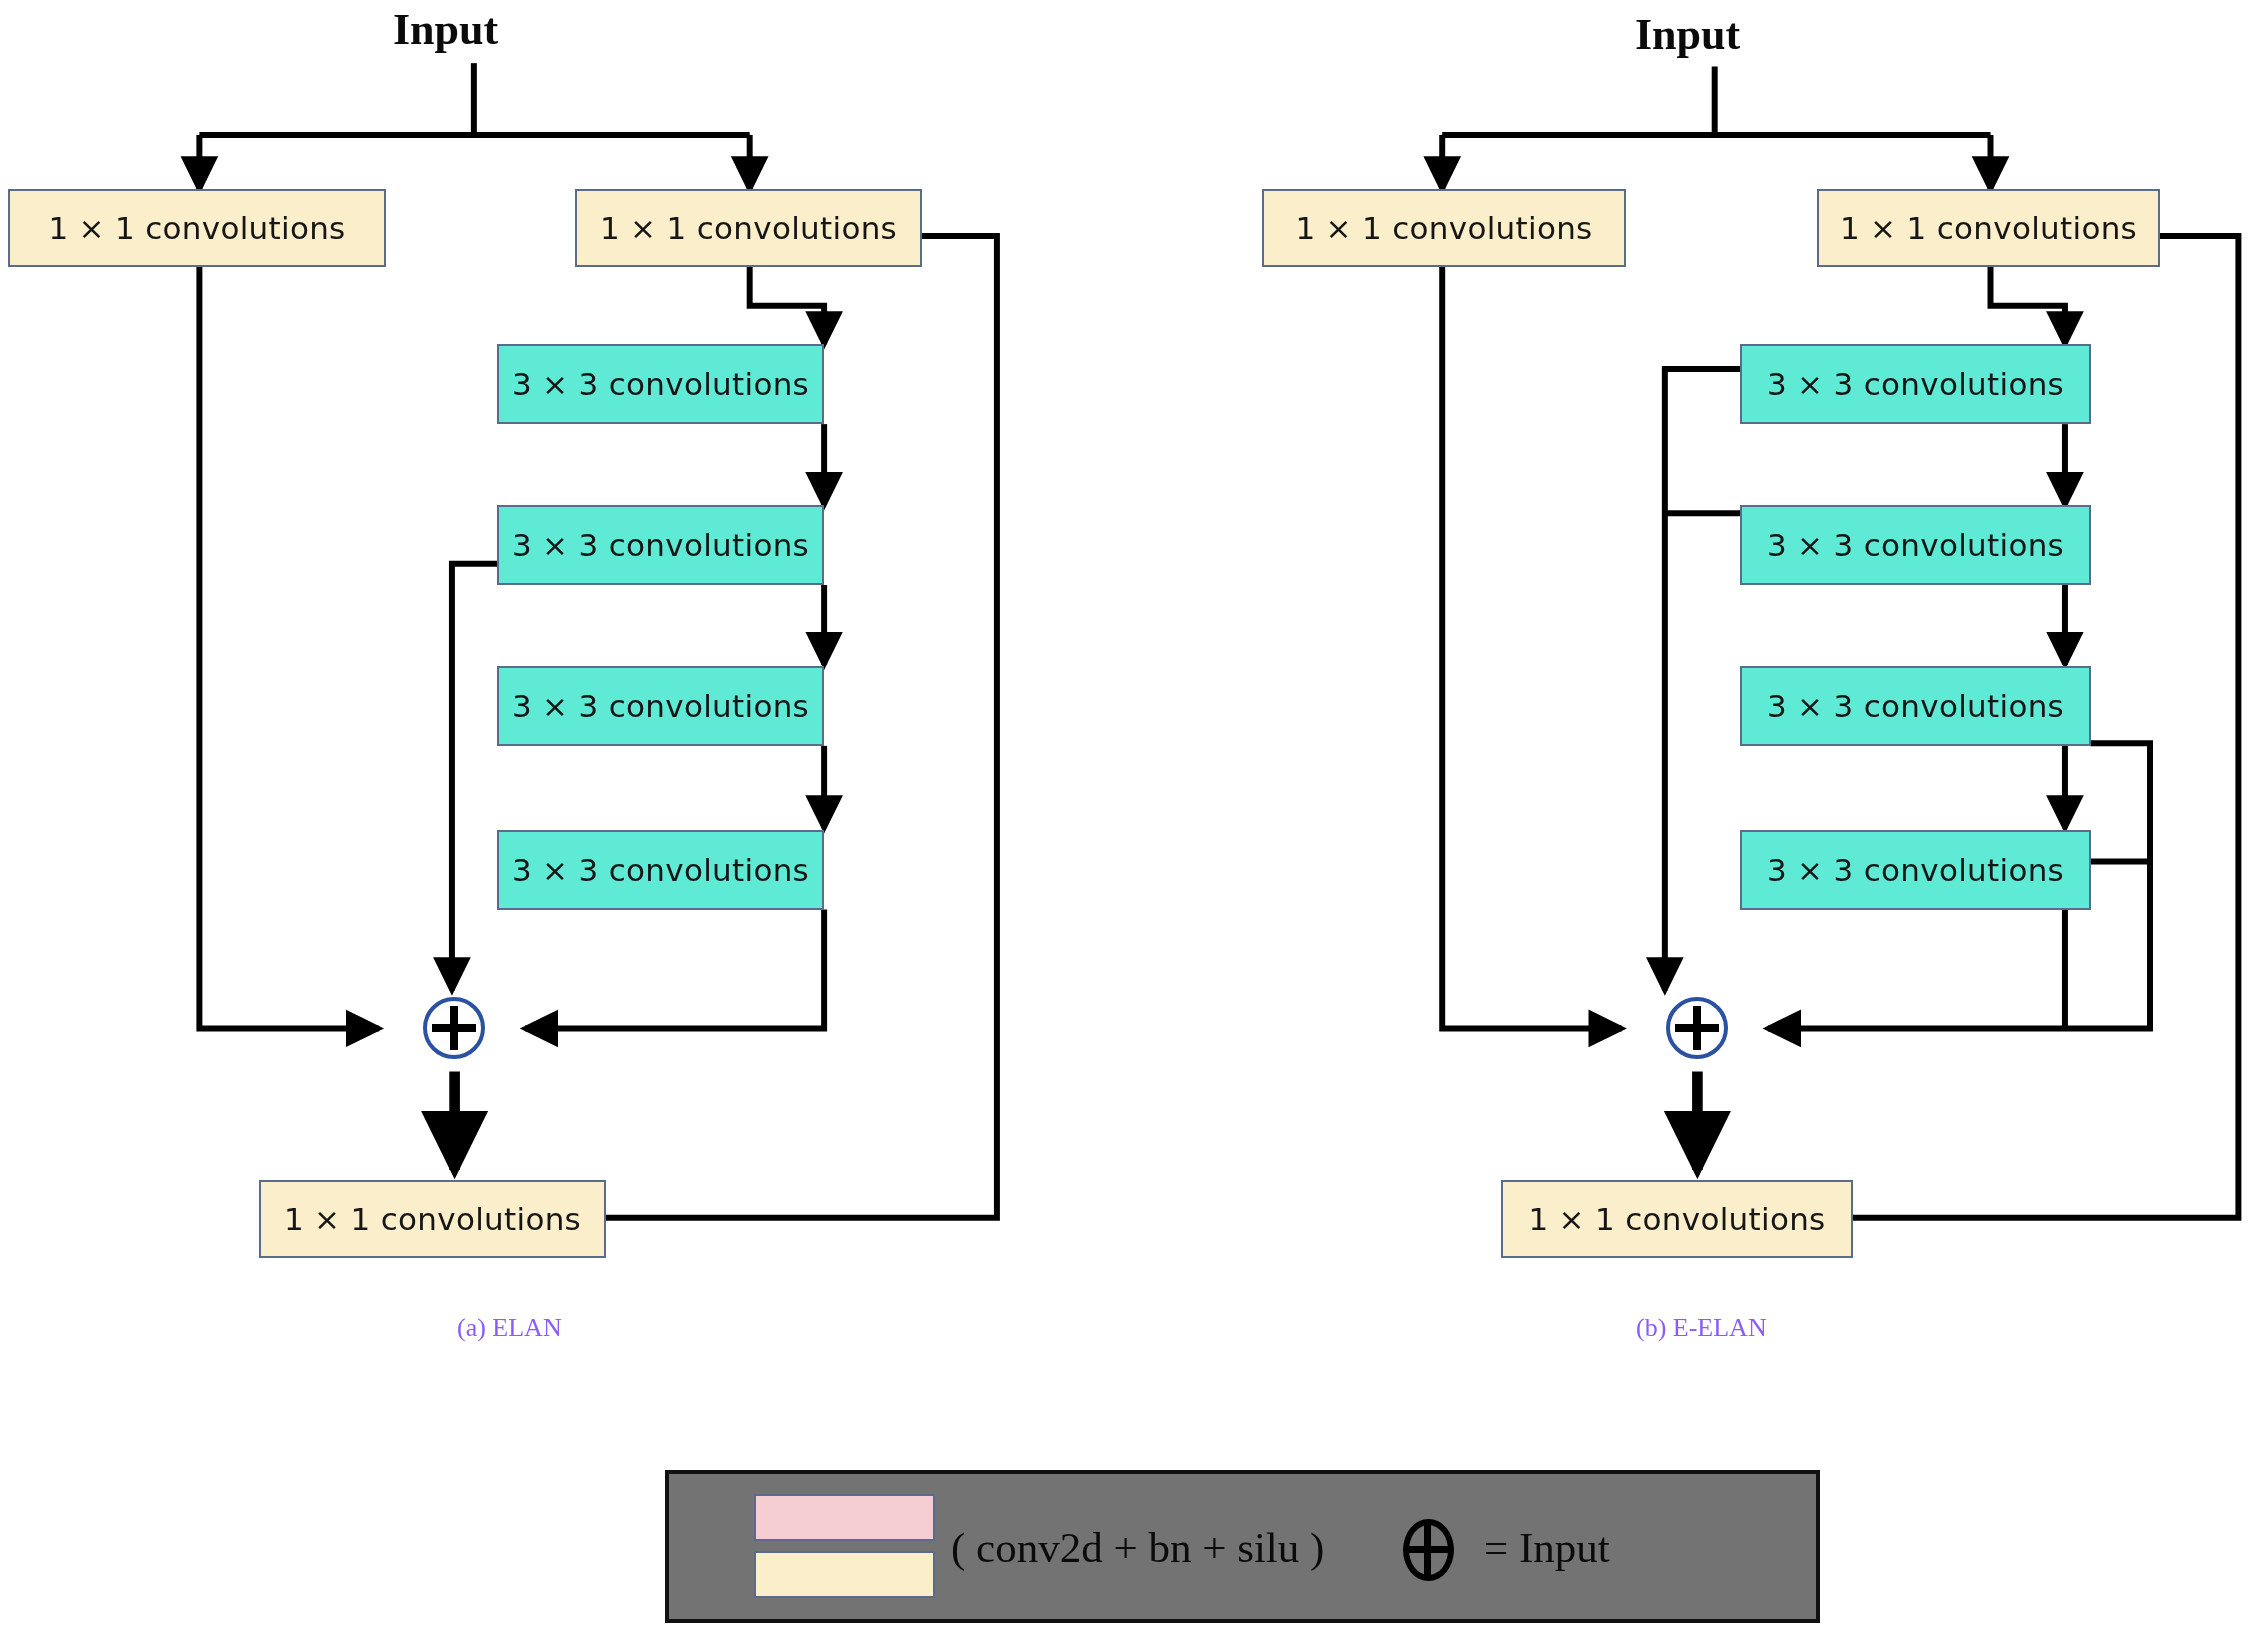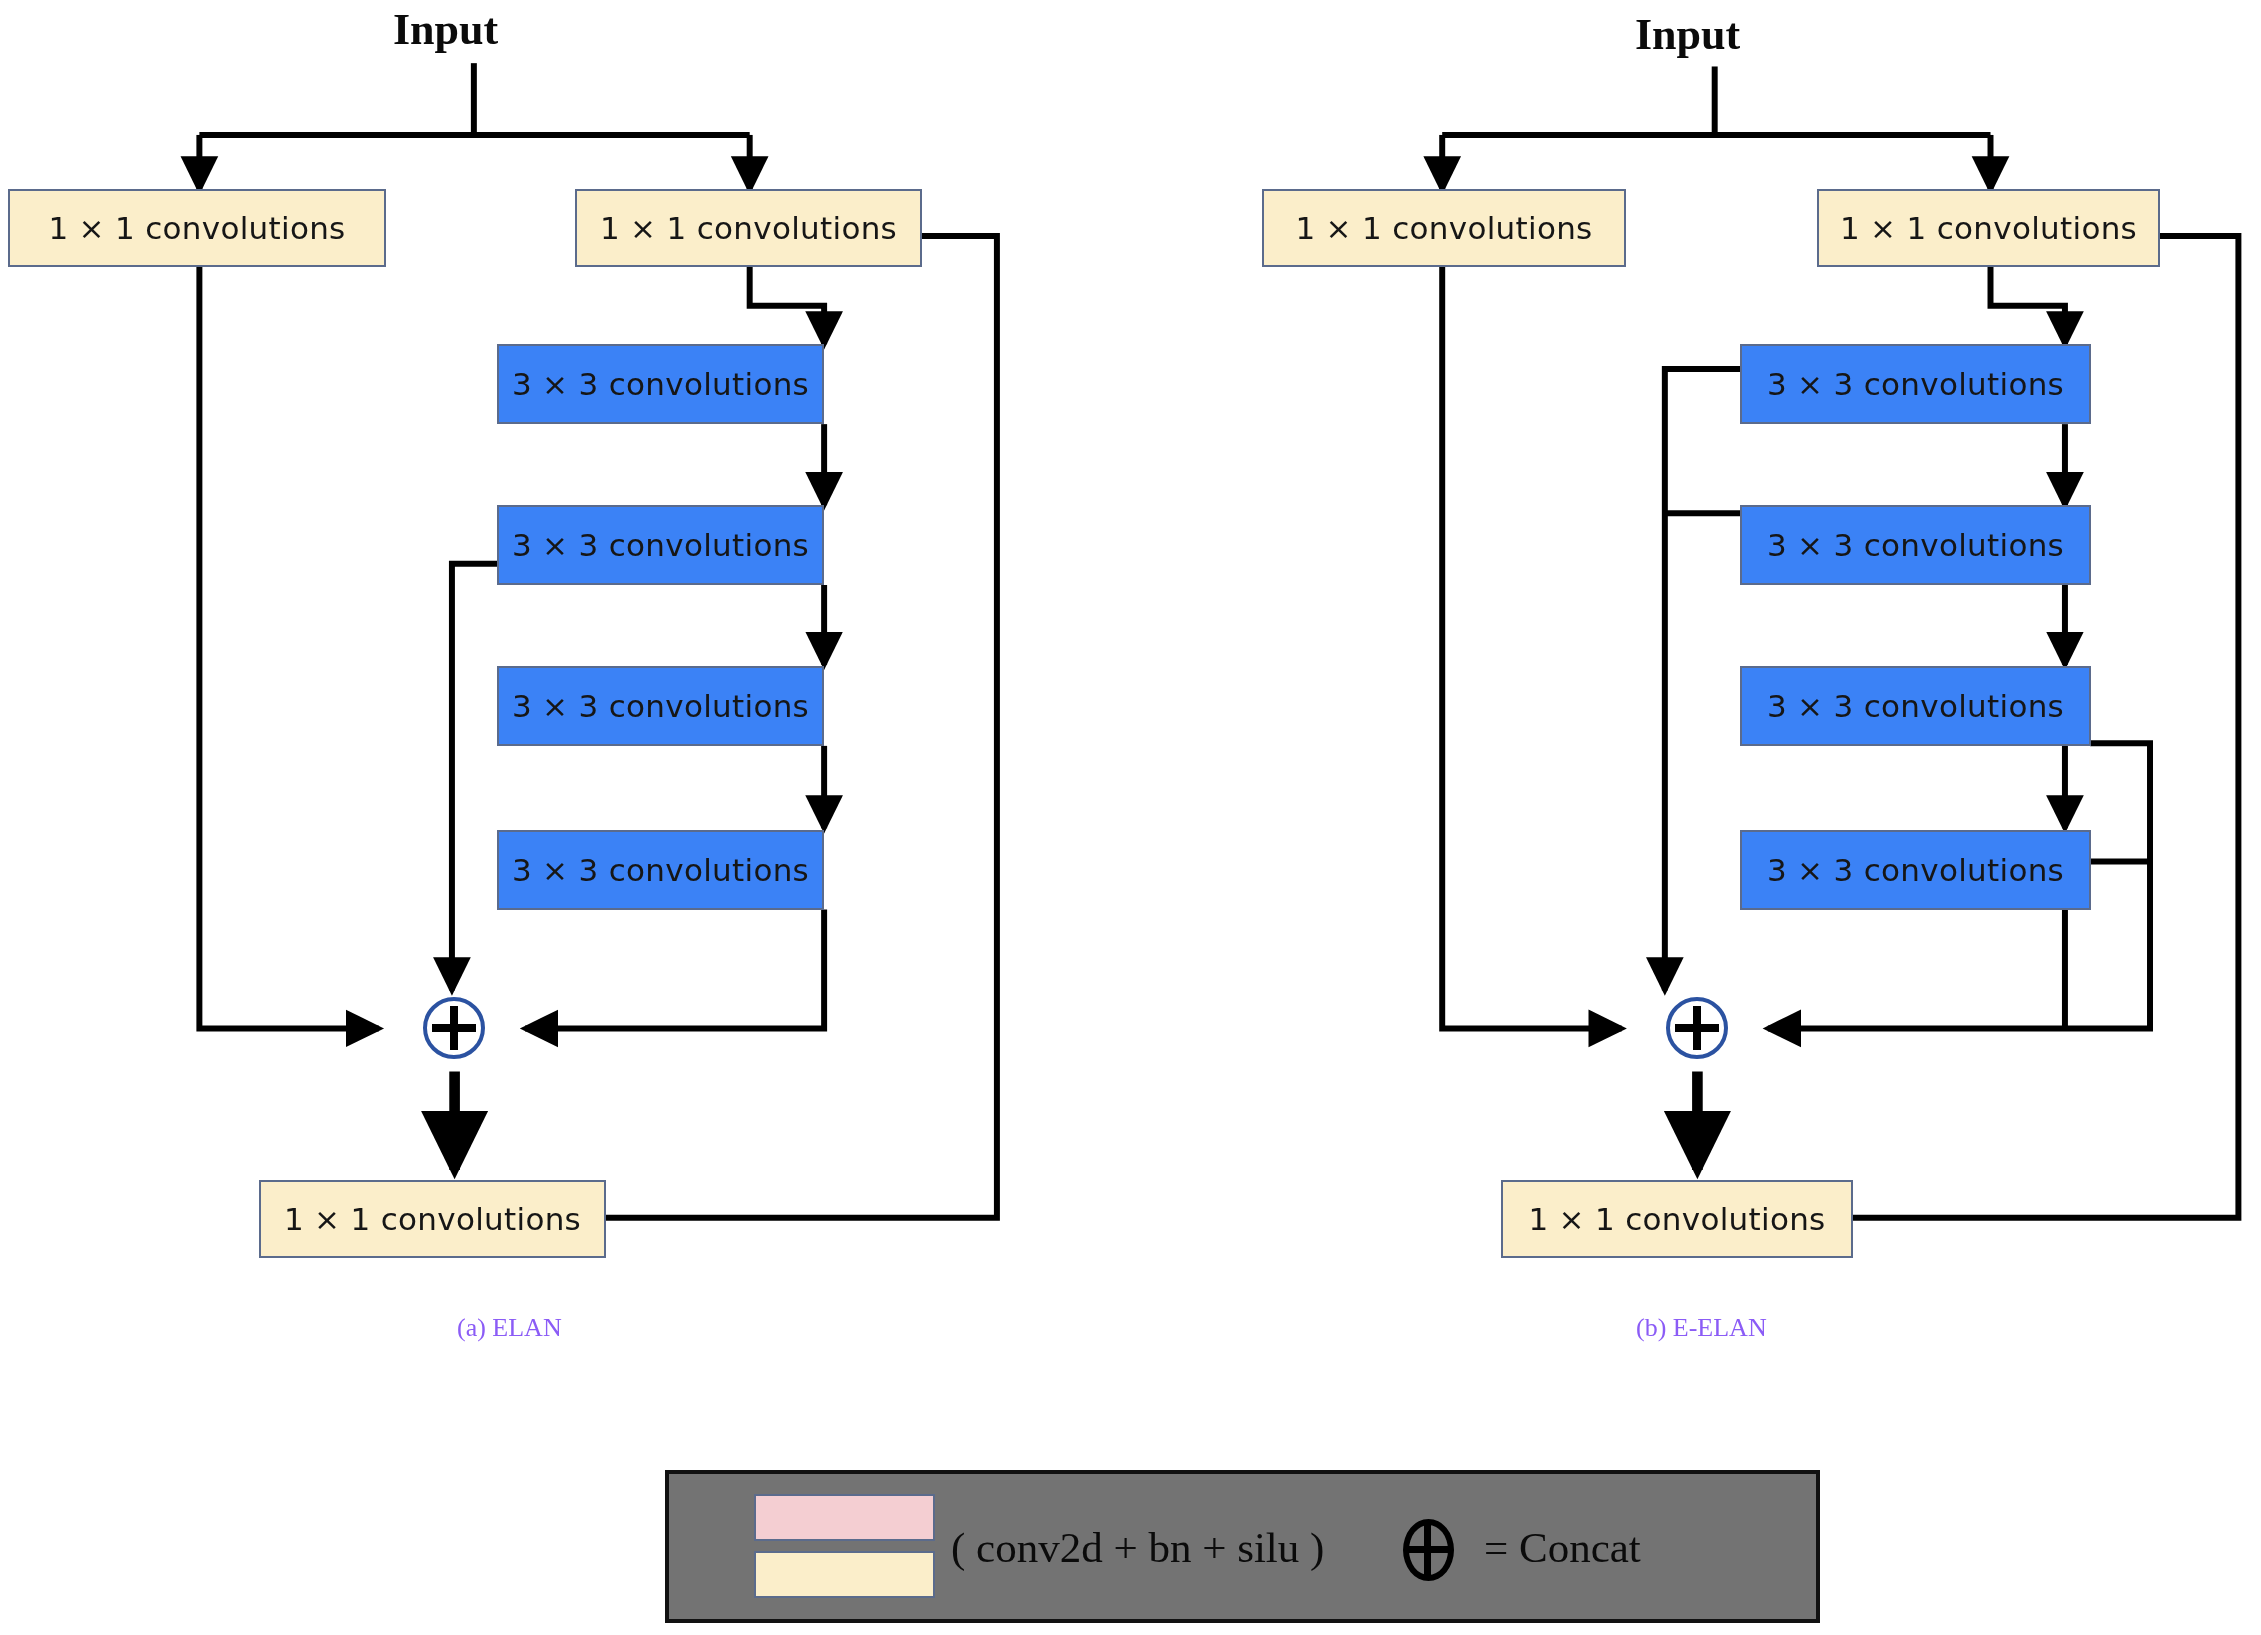--- a/index.html
+++ b/index.html
@@ -5,21 +5,21 @@
   html,body{margin:0;padding:0;background:#ffffff;}
   body{width:2261px;height:1636px;position:relative;overflow:hidden;
        font-family:"DejaVu Sans",sans-serif;}
   #stage{position:absolute;left:0;top:0;width:1861px;height:1636px;}
   svg#wires{position:absolute;left:0;top:0;width:2261px;height:1636px;overflow:visible;}
 
   .node{position:absolute;box-sizing:border-box;border:2.7px solid #5b6b8c;
         display:flex;align-items:center;justify-content:center;
         font-family:"DejaVu Sans",sans-serif;font-size:31px;color:#161616;
         letter-spacing:0.3px;white-space:nowrap;}
-  .node.pink{background:#3b82f6;}
+  .node.pink{background:#5eead4;}
   .node.yellow{background:#fbeeca;text-align:center;}
 
   .inputlbl{position:absolute;font-family:"Liberation Serif",serif;
             font-weight:bold;font-size:44px;color:#0b0b0b;white-space:nowrap;}
   .caption{position:absolute;font-family:"Liberation Serif",serif;
            font-size:26px;color:#8b5cf6;white-space:nowrap;}
 
   .concat{position:absolute;width:62px;height:62px;}
   .concat .ring{position:absolute;inset:0;border:4.7px solid #2b52a1;border-radius:50%;
                 background:#fff;box-sizing:border-box;}
@@ -142,17 +142,17 @@
     <div class="lg-sw" style="left:85px;top:77px;background:#fbeeca;"></div>
 
     <div class="lg-txt" style="left:282px;top:49px;">( conv2d + bn + silu )</div>
 
     <div class="lg-oplus" style="left:734px;top:45px;">
       <div class="ring"></div>
       <div class="hbar"></div>
       <div class="vbar"></div>
     </div>
 
-    <div class="lg-txt" style="left:815px;top:49px;">=  Concat</div>
+    <div class="lg-txt" style="left:815px;top:49px;">=  Input</div>
   </div>
 
 </div>
 
 
 </body></html>

